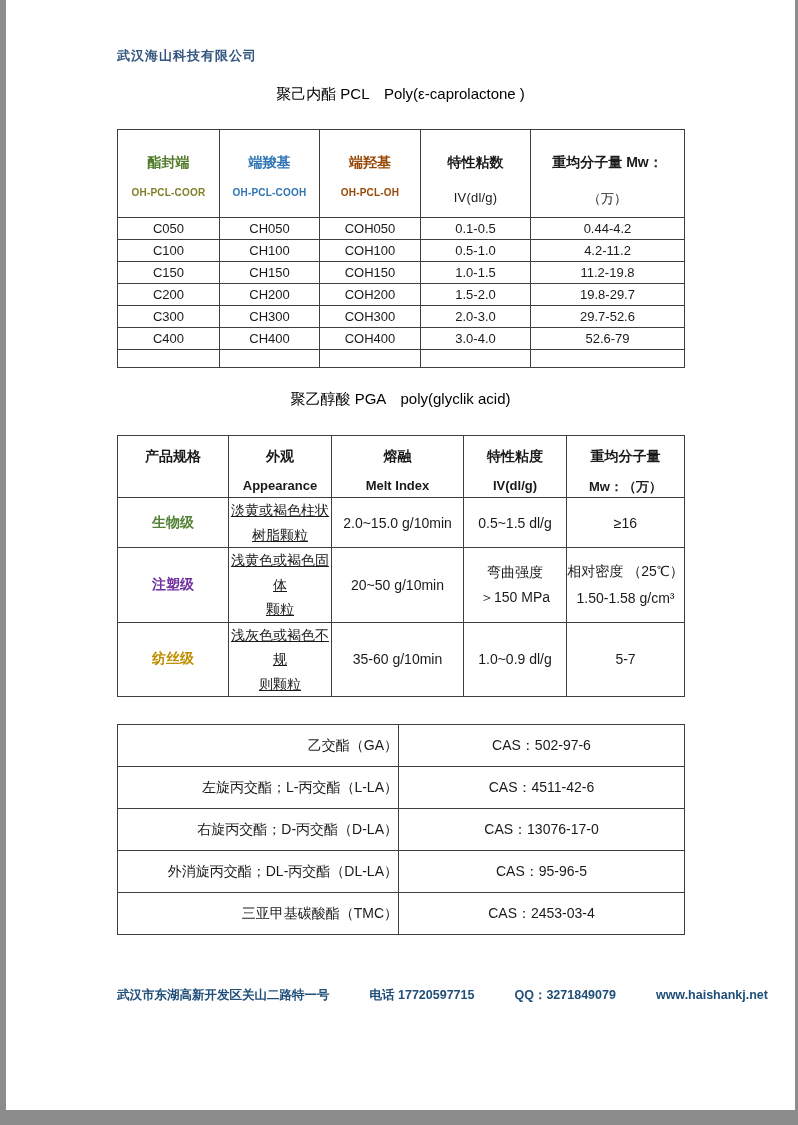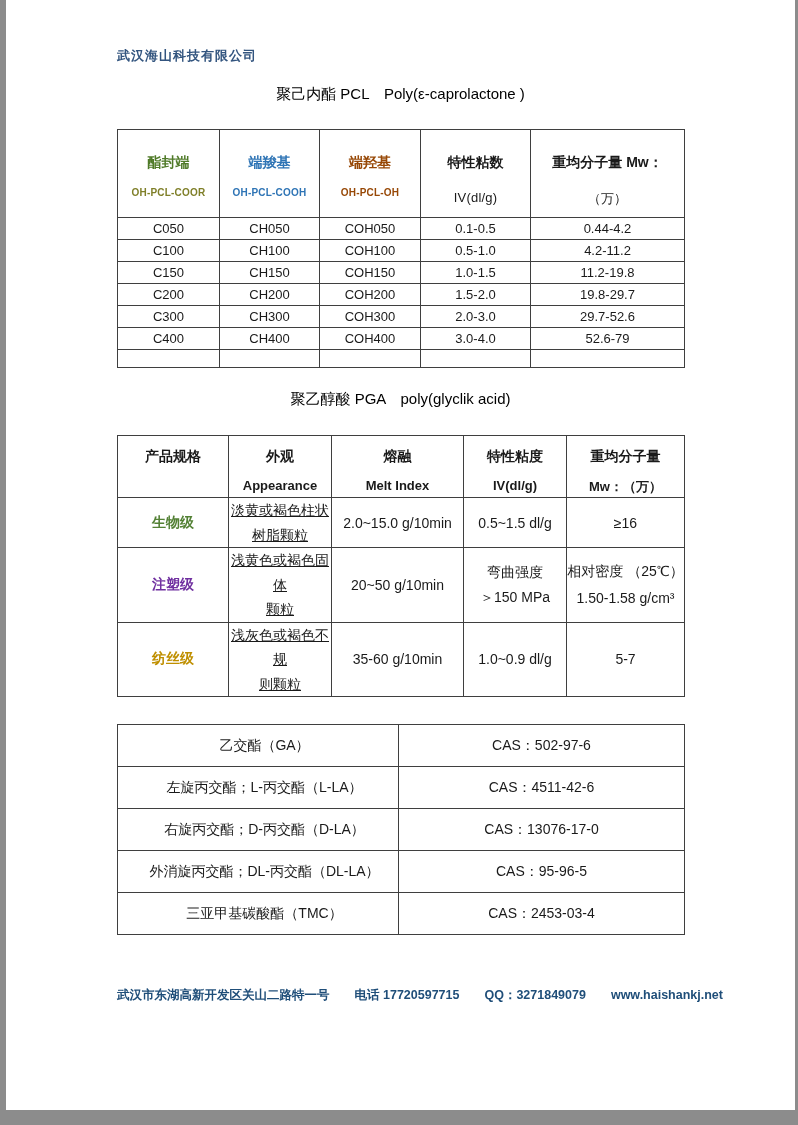--- a/index.html
+++ b/index.html
@@ -58,24 +58,24 @@
   .g-inj  { color:#7030A0; }
   .g-spin { color:#BF8F00; }
   .preline { white-space:pre-line; }
   .cell-sm  { font-size:11px;  line-height:1.75;text-decoration:underline; }
   .cell-sm2 { font-size:12.5px; line-height:1.8; }
   .cell-sm3 { font-size:11.5px; line-height:1.9; }
 
   
   .mono-table { margin-top:27px; }
   .mono-table td { height:42px; font-size:14px; }
-  .mono-table td.name { text-align:center; padding-left:13px; }
+  .mono-table td.name { text-align:right; padding-left:13px; }
 
   .footer {
-    margin-top:52px; display:flex; align-items:baseline; gap:25px;
+    margin-top:52px; display:flex; align-items:baseline; gap:40px;
     font-size:12.5px; font-weight:600; color:#1F4E79; white-space:nowrap;
   }
 </style>
 </head>
 <body>
 
 <div class="viewport">
   <div class="page">
     <div class="content">
 

